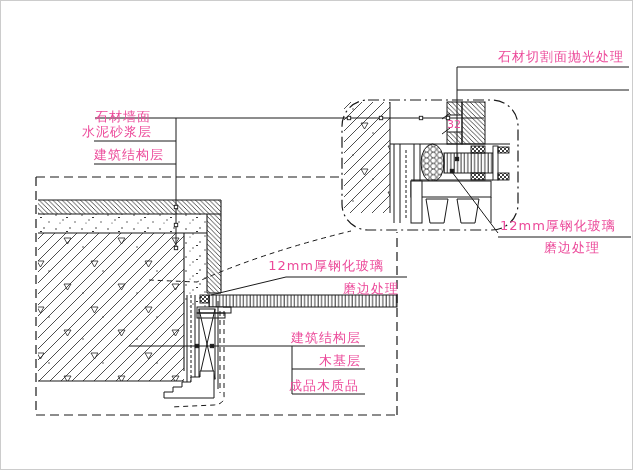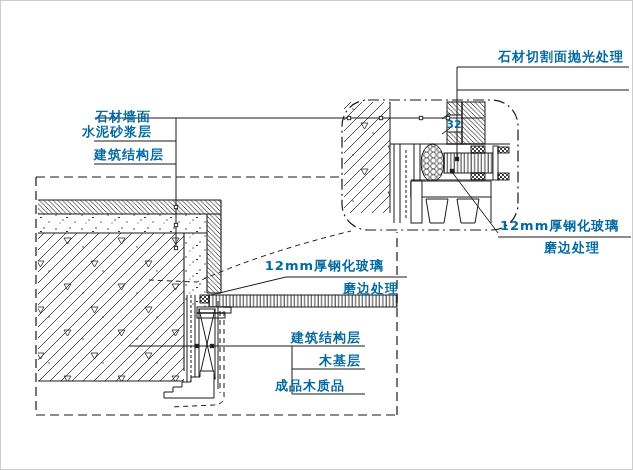--- a/index.html
+++ b/index.html
@@ -3,22 +3,22 @@
 <meta charset="utf-8">
 <style>
   html,body{margin:0;padding:0;background:#fff;}
   #stage{
     position:relative;width:633px;height:470px;background:#ffffff;
     border:1px solid #cccccc;box-sizing:border-box;overflow:hidden;
     font-family:"DejaVu Sans","Liberation Sans",sans-serif;
   }
   #linework{position:absolute;left:0;top:0;}
   .lbl{
-    position:absolute;font-weight:bold;font-size:13px;line-height:15px;
-    color:#0369a1;white-space:nowrap;letter-spacing:1px;
+    position:absolute;font-weight:normal;font-size:13px;line-height:15px;
+    color:#ec4899;white-space:nowrap;letter-spacing:1px;
   }
   .lbl.sm{font-size:11px;letter-spacing:0;}
   .lbl.right{text-align:right;}
 </style>
 </head>
 <body>
 
 <div id="stage">
 
 <svg id="linework" width="633" height="470" viewBox="0 0 633 470">
@@ -210,17 +210,17 @@
 <div class="lbl right" style="right:8px;top:48px;">石材切割面抛光处理</div>
 
 <div class="lbl right" style="right:248px;top:257px;">12mm厚钢化玻璃</div>
 <div class="lbl right" style="right:233px;top:280px;">磨边处理</div>
 
 <div class="lbl" style="left:499px;top:217px;">12mm厚钢化玻璃</div>
 <div class="lbl" style="left:543px;top:239px;">磨边处理</div>
 
 <div class="lbl right" style="right:271px;top:329px;">建筑结构层</div>
 <div class="lbl right" style="right:271px;top:352px;text-align:center;">木基层</div>
-<div class="lbl right" style="right:287px;top:377px;">成品木质品</div>
+<div class="lbl right" style="right:273px;top:377px;">成品木质品</div>
 
 <div class="lbl sm" style="left:445px;top:116px;width:16px;text-align:center;">32</div>
 
 </div>
 
 </body></html>

